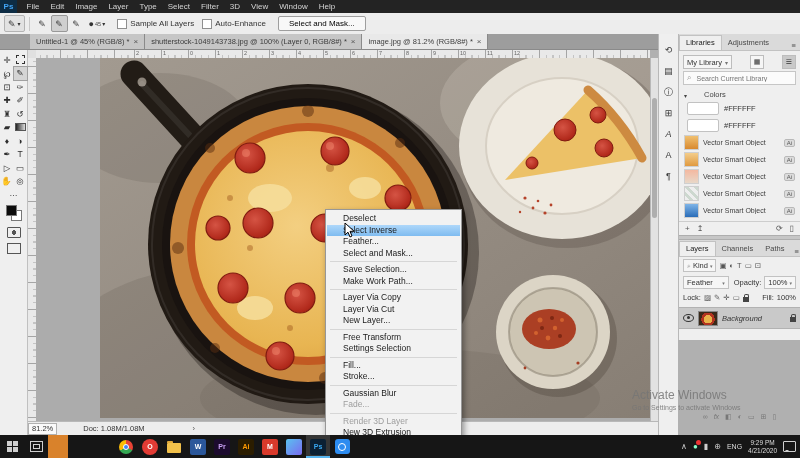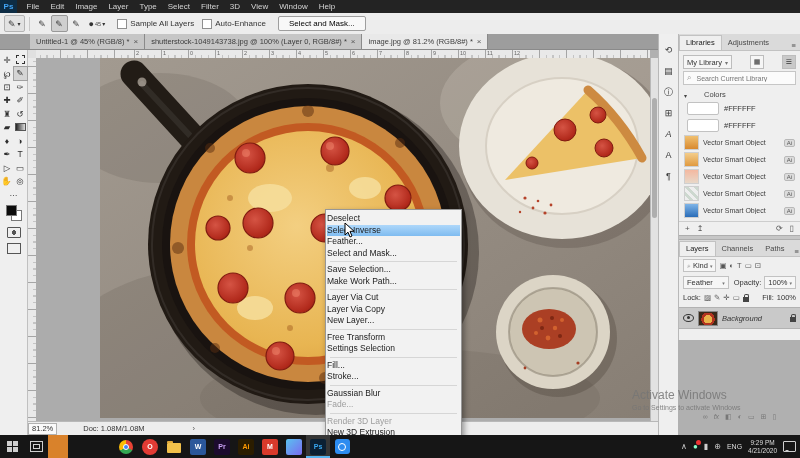--- a/index.html
+++ b/index.html
@@ -67,21 +67,21 @@
   .smode{width:12px;height:9px;border:1px solid #555;margin-top:5px;}
   
   .canvas{position:absolute;top:58px;left:36px;width:614px;height:363px;background:#acacac;overflow:hidden;}
   .photo{position:absolute;left:64px;top:0;width:550px;height:360px;display:block;}
   .scrollbar-v{position:absolute;top:58px;left:650px;width:8px;height:363px;background:#e2e2e2;
                border-left:1px solid #b8b8b8;box-sizing:border-box;}
   .scroll-thumb{position:absolute;top:40px;left:1px;width:5px;height:120px;background:#aeaeae;border-radius:3px;}
   
   .ctx{position:absolute;left:325px;top:209px;width:133px;background:#f2f2f2;border:1px solid #979797;
        box-shadow:2px 3px 6px rgba(0,0,0,.4);padding:3px 1px;font-size:8.5px;color:#1b1b1b;z-index:5;}
-  .cm-item{height:11.5px;line-height:11.5px;white-space:nowrap;}
+  .cm-item{height:11.5px;line-height:11.5px;padding-left:16px;white-space:nowrap;}
   .cm-item.hl{background:linear-gradient(#aed7fa,#7fbcf0);}
   .cm-item.disabled{color:#9d9d9d;}
   .cm-sep{height:1px;background:#d6d6d6;margin:2px 3px;}
   .cursor{position:absolute;left:18px;top:13px;z-index:6;}
   
   .panel-strip{position:absolute;top:34px;left:658px;width:20px;height:401px;background:#efefef;
                border-left:1px solid #b8b8b8;box-sizing:border-box;display:flex;flex-direction:column;
                align-items:center;padding-top:10px;gap:9px;font-size:9px;color:#3a3a3a;}
   .strip-ic{width:14px;height:12px;display:flex;align-items:center;justify-content:center;}
   
@@ -456,22 +456,22 @@
 
   <div class="ctx">
     <div class="cm-item">Deselect</div>
     <div class="cm-item hl">Select Inverse</div>
     <div class="cm-item">Feather...</div>
     <div class="cm-item">Select and Mask...</div>
     <div class="cm-sep"></div>
     <div class="cm-item">Save Selection...</div>
     <div class="cm-item">Make Work Path...</div>
     <div class="cm-sep"></div>
+    <div class="cm-item">Layer Via Copy</div>
     <div class="cm-item">Layer Via Cut</div>
-    <div class="cm-item">Layer Via Copy</div>
     <div class="cm-item">New Layer...</div>
     <div class="cm-sep"></div>
     <div class="cm-item">Free Transform</div>
     <div class="cm-item">Settings Selection</div>
     <div class="cm-sep"></div>
     <div class="cm-item">Fill...</div>
     <div class="cm-item">Stroke...</div>
     <div class="cm-sep"></div>
     <div class="cm-item">Gaussian Blur</div>
     <div class="cm-item disabled">Fade...</div>

